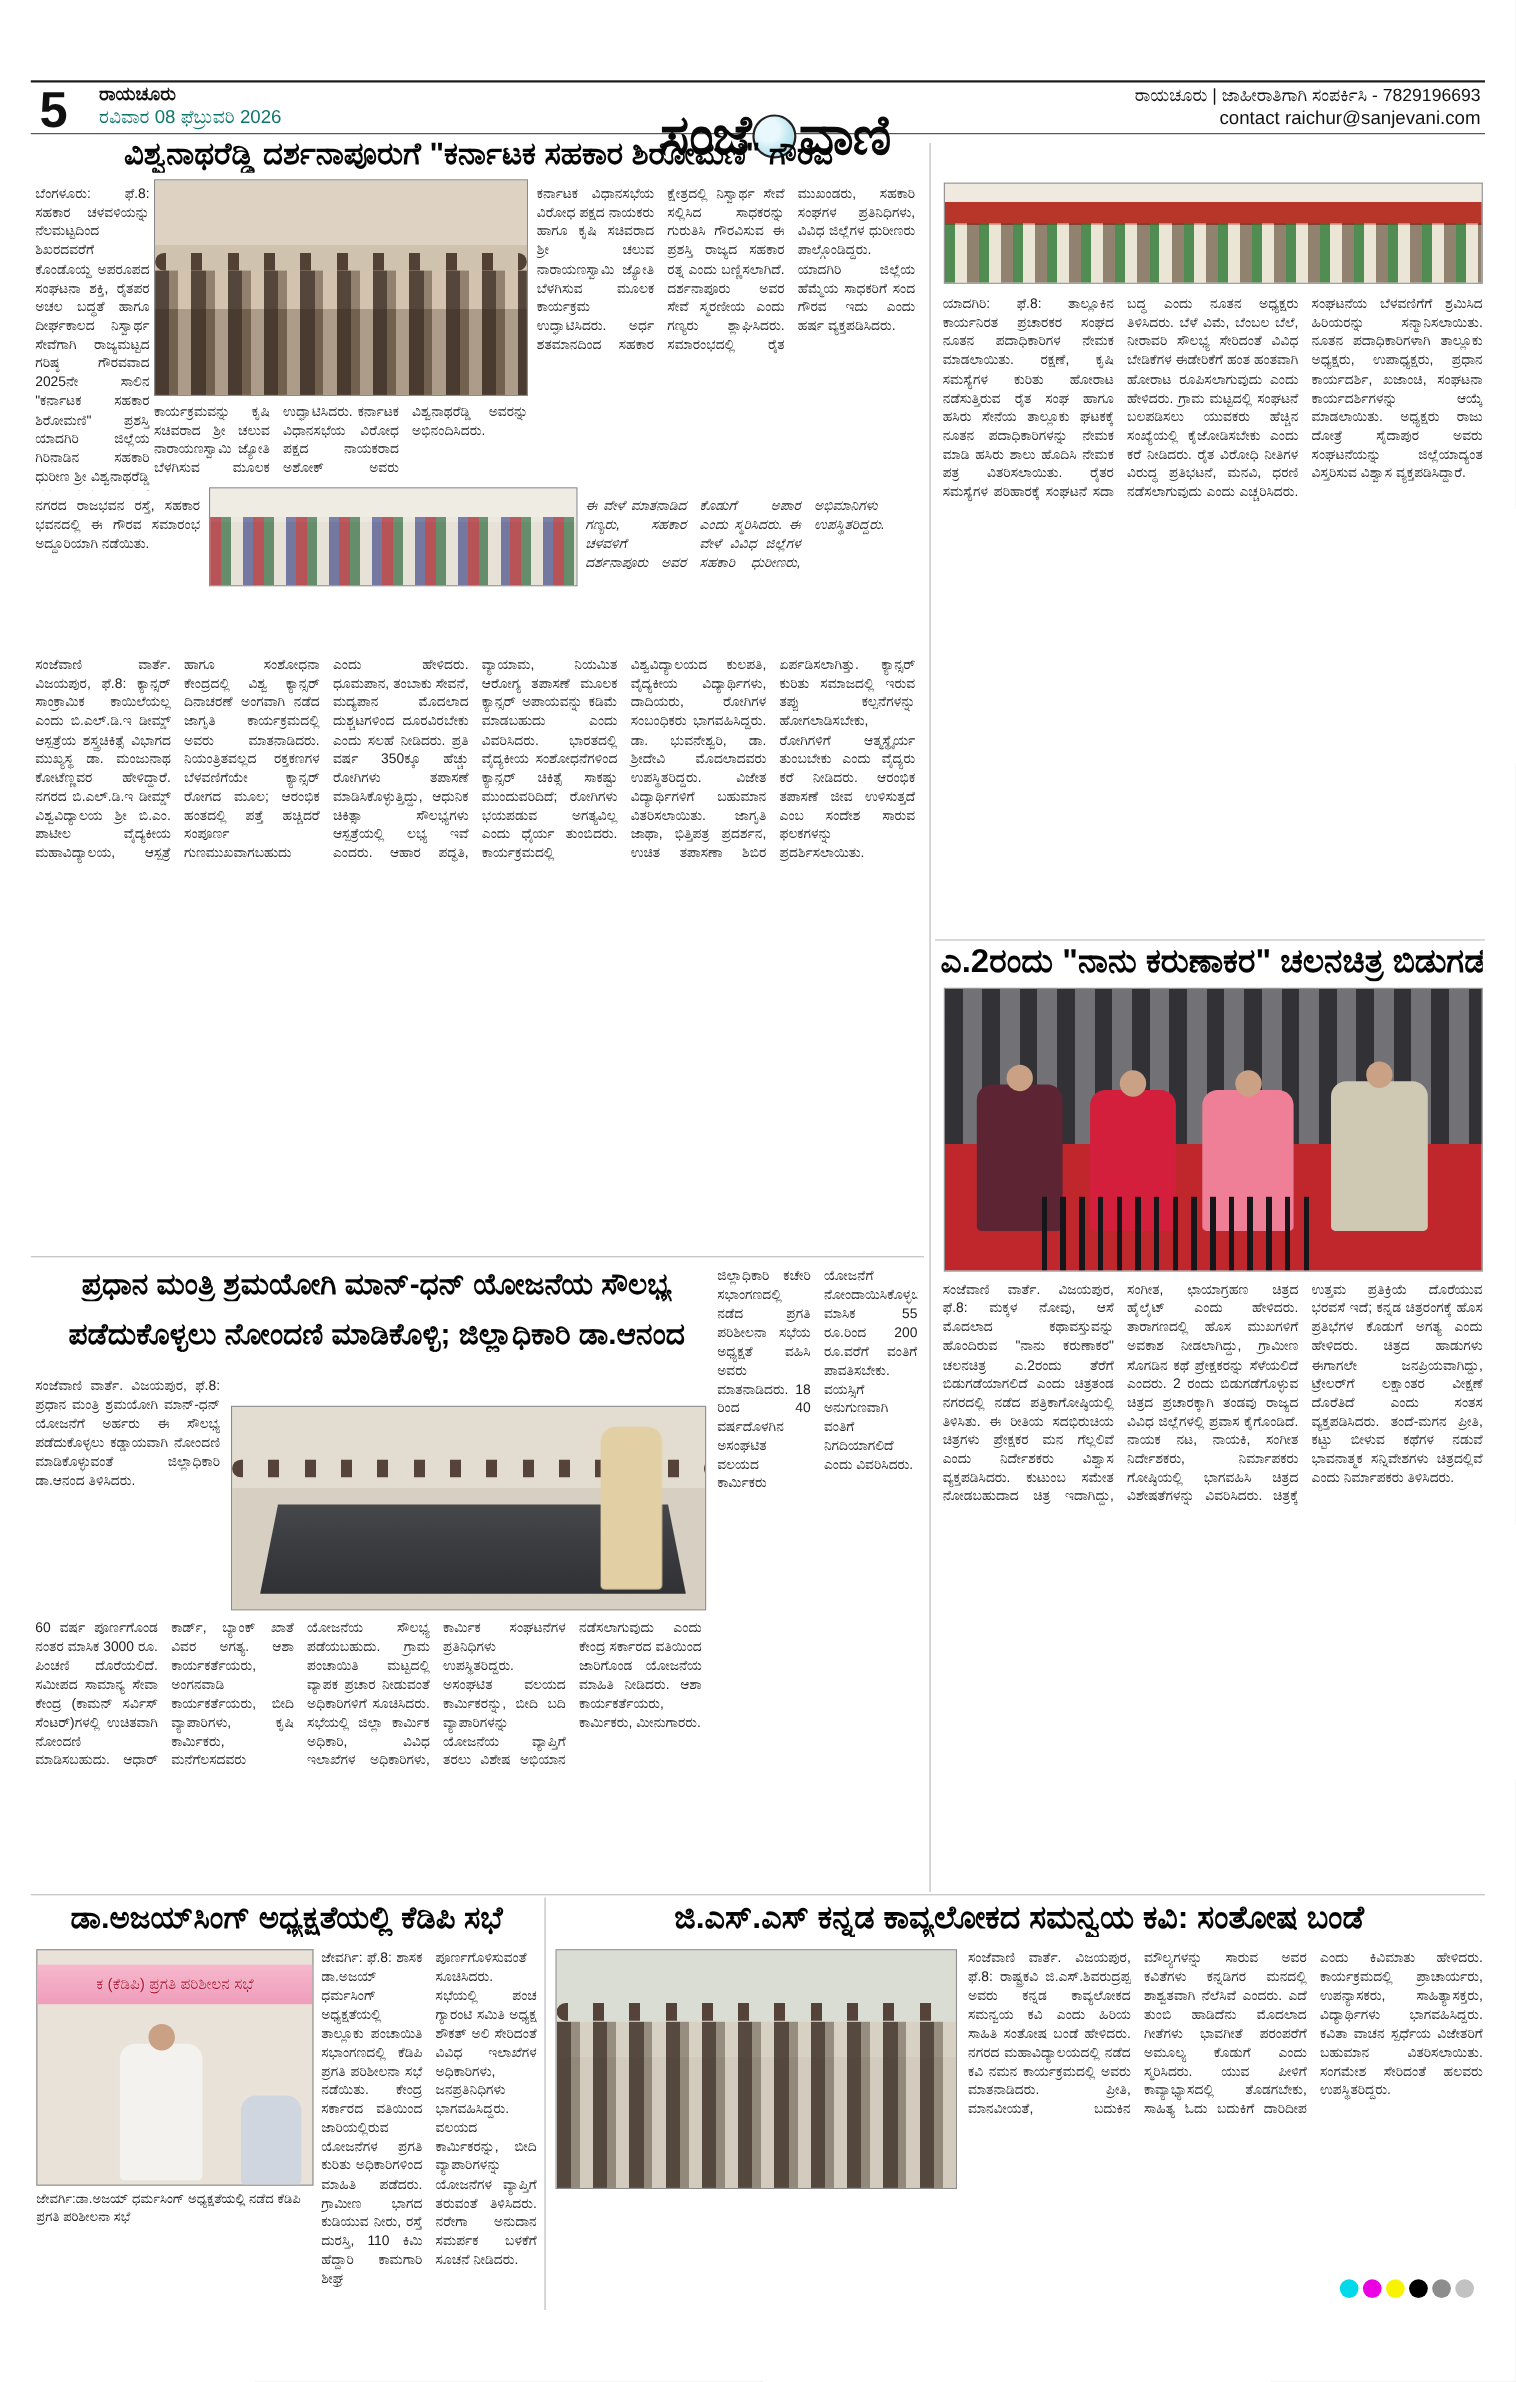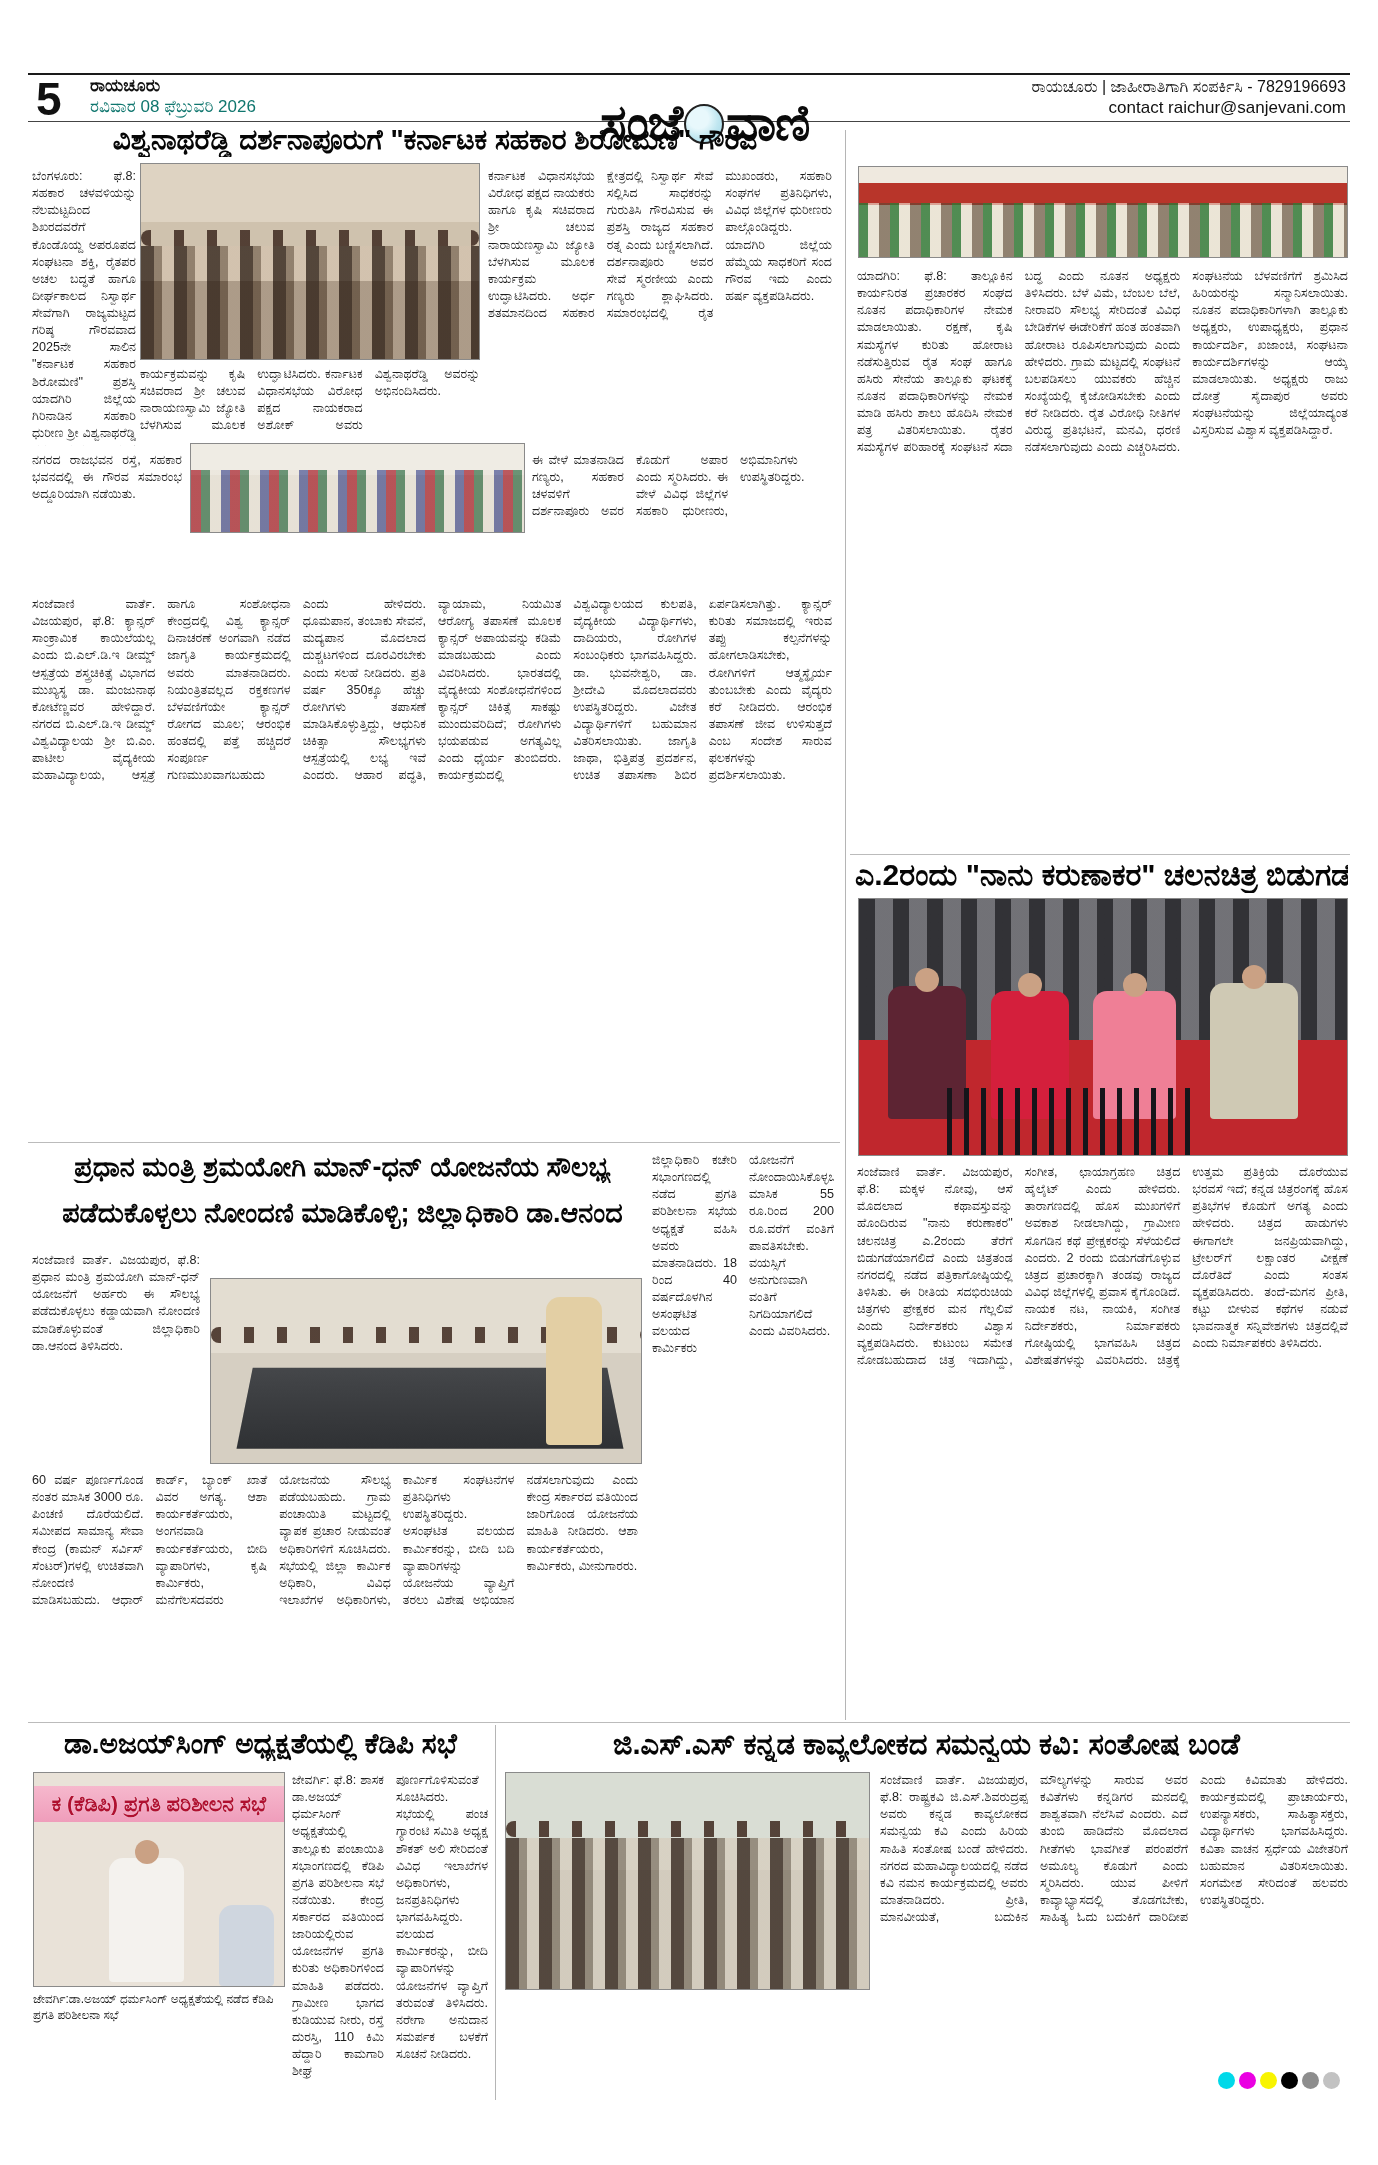--- a/index.html
+++ b/index.html
@@ -49,21 +49,21 @@
   .photo-press .curtain{position:absolute;top:0;left:0;right:0;height:55%;
     background:repeating-linear-gradient(90deg, rgba(40,40,44,.85) 0 16px, rgba(120,120,126,.5) 16px 34px);}
   .fig{position:absolute;border-radius:14px 14px 4px 4px;}
   .fig .head{position:absolute;top:-18px;left:50%;transform:translateX(-50%);width:24px;height:24px;border-radius:50%;background:#caa184;}
   .mics{position:absolute;bottom:0;left:18%;width:52%;height:26%;
     background:repeating-linear-gradient(90deg, #15151a 0 5px, transparent 5px 17px);}
   .photo-meeting{background:linear-gradient(#e3ddd1 0 40%, #d6cfc2 40% 100%);}
   .photo-meeting .table{position:absolute;left:8%;right:6%;top:46%;height:46%;background:linear-gradient(#45474a,#2f3134);transform:perspective(300px) rotateX(18deg);}
   .photo-kdp{background:#e9e2d8;}
   .kdp-banner{position:absolute;top:6%;left:0;right:0;height:17%;background:linear-gradient(#f6b8cd,#ef9dbb);
-    color:#b01030;font-weight:700;font-size:21px;display:flex;align-items:center;justify-content:center;white-space:nowrap;overflow:hidden;text-shadow:0 0 1px #fff;}
+    color:#b01030;font-weight:400;font-size:14px;display:flex;align-items:center;justify-content:center;white-space:nowrap;overflow:hidden;text-shadow:0 0 1px #fff;}
   .photo-poet{background:linear-gradient(#d9ddd4 0 45%, #cfd2c8 45% 100%);}
   .print-dot{position:absolute;width:17px;height:17px;border-radius:50%;}
 </style>
 </head>
 <body>
 
 <div class="paper">
 
   <div class="hr" style="left:28px;top:73px;width:1322px;"></div>
   <div class="hr thin" style="left:28px;top:121px;width:1322px;"></div>
@@ -88,21 +88,21 @@
 
   <div class="photo photo-award" style="left:140px;top:163px;width:340px;height:197px;">
     <div class="heads" style="top:34%;"></div>
     <div class="people" style="top:42%;height:58%;"></div>
   </div>
 
   <div class="abs body-txt" style="left:32px;top:168px;width:104px;height:278px;">ಬೆಂಗಳೂರು: ಫೆ.8: ಸಹಕಾರ ಚಳವಳಿಯನ್ನು ನೆಲಮಟ್ಟದಿಂದ ಶಿಖರದವರೆಗೆ ಕೊಂಡೊಯ್ದ ಅಪರೂಪದ ಸಂಘಟನಾ ಶಕ್ತಿ, ರೈತಪರ ಅಚಲ ಬದ್ಧತೆ ಹಾಗೂ ದೀರ್ಘಕಾಲದ ನಿಸ್ವಾರ್ಥ ಸೇವೆಗಾಗಿ ರಾಜ್ಯಮಟ್ಟದ ಗರಿಷ್ಠ ಗೌರವವಾದ 2025ನೇ ಸಾಲಿನ "ಕರ್ನಾಟಕ ಸಹಕಾರ ಶಿರೋಮಣಿ" ಪ್ರಶಸ್ತಿ ಯಾದಗಿರಿ ಜಿಲ್ಲೆಯ ಗಿರಿನಾಡಿನ ಸಹಕಾರಿ ಧುರೀಣ ಶ್ರೀ ವಿಶ್ವನಾಥರೆಡ್ಡಿ ದರ್ಶನಾಪೂರು ಅವರಿಗೆ ಲಭಿಸಿದೆ. ನಗರದ ರಾಜಭವನ ರಸ್ತೆಯ ಸಭಾಂಗಣದಲ್ಲಿ ನಡೆದ ಸಮಾರಂಭದಲ್ಲಿ ಗಣ್ಯರ ಸಮ್ಮುಖದಲ್ಲಿ ಪ್ರಶಸ್ತಿ ಪ್ರದಾನ ಮಾಡಲಾಯಿತು.</div>
   <div class="abs body-txt cols3" style="left:488px;top:168px;width:344px;height:278px;">ಕರ್ನಾಟಕ ವಿಧಾನಸಭೆಯ ವಿರೋಧ ಪಕ್ಷದ ನಾಯಕರು ಹಾಗೂ ಕೃಷಿ ಸಚಿವರಾದ ಶ್ರೀ ಚಲುವ ನಾರಾಯಣಸ್ವಾಮಿ ಜ್ಯೋತಿ ಬೆಳಗಿಸುವ ಮೂಲಕ ಕಾರ್ಯಕ್ರಮ ಉದ್ಘಾಟಿಸಿದರು. ಅರ್ಧ ಶತಮಾನದಿಂದ ಸಹಕಾರ ಕ್ಷೇತ್ರದಲ್ಲಿ ನಿಸ್ವಾರ್ಥ ಸೇವೆ ಸಲ್ಲಿಸಿದ ಸಾಧಕರನ್ನು ಗುರುತಿಸಿ ಗೌರವಿಸುವ ಈ ಪ್ರಶಸ್ತಿ ರಾಜ್ಯದ ಸಹಕಾರ ರತ್ನ ಎಂದು ಬಣ್ಣಿಸಲಾಗಿದೆ. ದರ್ಶನಾಪೂರು ಅವರ ಸೇವೆ ಸ್ಮರಣೀಯ ಎಂದು ಗಣ್ಯರು ಶ್ಲಾಘಿಸಿದರು. ಸಮಾರಂಭದಲ್ಲಿ ರೈತ ಮುಖಂಡರು, ಸಹಕಾರಿ ಸಂಘಗಳ ಪ್ರತಿನಿಧಿಗಳು, ವಿವಿಧ ಜಿಲ್ಲೆಗಳ ಧುರೀಣರು ಪಾಲ್ಗೊಂಡಿದ್ದರು. ಯಾದಗಿರಿ ಜಿಲ್ಲೆಯ ಹೆಮ್ಮೆಯ ಸಾಧಕರಿಗೆ ಸಂದ ಗೌರವ ಇದು ಎಂದು ಹರ್ಷ ವ್ಯಕ್ತಪಡಿಸಿದರು.</div>
   <div class="abs body-txt cols3" style="left:140px;top:366px;width:340px;height:80px;">ಕಾರ್ಯಕ್ರಮವನ್ನು ಕೃಷಿ ಸಚಿವರಾದ ಶ್ರೀ ಚಲುವ ನಾರಾಯಣಸ್ವಾಮಿ ಜ್ಯೋತಿ ಬೆಳಗಿಸುವ ಮೂಲಕ ಉದ್ಘಾಟಿಸಿದರು. ಕರ್ನಾಟಕ ವಿಧಾನಸಭೆಯ ವಿರೋಧ ಪಕ್ಷದ ನಾಯಕರಾದ ಅಶೋಕ್ ಅವರು ವಿಶ್ವನಾಥರೆಡ್ಡಿ ಅವರನ್ನು ಅಭಿನಂದಿಸಿದರು.</div>
   <div class="abs body-txt" style="left:32px;top:452px;width:150px;height:80px;">ನಗರದ ರಾಜಭವನ ರಸ್ತೆ, ಸಹಕಾರ ಭವನದಲ್ಲಿ ಈ ಗೌರವ ಸಮಾರಂಭ ಅದ್ದೂರಿಯಾಗಿ ನಡೆಯಿತು.</div>
-  <div class="abs body-txt cols3" style="left:532px;top:452px;width:300px;height:80px;">ಈ ವೇಳೆ ಮಾತನಾಡಿದ ಗಣ್ಯರು, ಸಹಕಾರ ಚಳವಳಿಗೆ ದರ್ಶನಾಪೂರು ಅವರ ಕೊಡುಗೆ ಅಪಾರ ಎಂದು ಸ್ಮರಿಸಿದರು. ಈ ವೇಳೆ ವಿವಿಧ ಜಿಲ್ಲೆಗಳ ಸಹಕಾರಿ ಧುರೀಣರು, ಅಭಿಮಾನಿಗಳು ಉಪಸ್ಥಿತರಿದ್ದರು.</div>
+  <div class="abs body-txt cols3" style="left:532px;top:452px;width:300px;height:80px;font-style:italic;">ಈ ವೇಳೆ ಮಾತನಾಡಿದ ಗಣ್ಯರು, ಸಹಕಾರ ಚಳವಳಿಗೆ ದರ್ಶನಾಪೂರು ಅವರ ಕೊಡುಗೆ ಅಪಾರ ಎಂದು ಸ್ಮರಿಸಿದರು. ಈ ವೇಳೆ ವಿವಿಧ ಜಿಲ್ಲೆಗಳ ಸಹಕಾರಿ ಧುರೀಣರು, ಅಭಿಮಾನಿಗಳು ಉಪಸ್ಥಿತರಿದ್ದರು.</div>
 
   <div class="photo photo-hall" style="left:190px;top:443px;width:335px;height:90px;">
     <div class="saris"></div>
   </div>
 
 
   <div class="abs body-txt cols6" style="left:32px;top:596px;width:800px;height:542px;">ಸಂಜೆವಾಣಿ ವಾರ್ತೆ. ವಿಜಯಪುರ, ಫೆ.8: ಕ್ಯಾನ್ಸರ್ ಸಾಂಕ್ರಾಮಿಕ ಕಾಯಿಲೆಯಲ್ಲ ಎಂದು ಬಿ.ಎಲ್.ಡಿ.ಇ ಡೀಮ್ಡ್ ಆಸ್ಪತ್ರೆಯ ಶಸ್ತ್ರಚಿಕಿತ್ಸೆ ವಿಭಾಗದ ಮುಖ್ಯಸ್ಥ ಡಾ. ಮಂಜುನಾಥ ಕೋಟೆಣ್ಣವರ ಹೇಳಿದ್ದಾರೆ. ನಗರದ ಬಿ.ಎಲ್.ಡಿ.ಇ ಡೀಮ್ಡ್ ವಿಶ್ವವಿದ್ಯಾಲಯ ಶ್ರೀ ಬಿ.ಎಂ. ಪಾಟೀಲ ವೈದ್ಯಕೀಯ ಮಹಾವಿದ್ಯಾಲಯ, ಆಸ್ಪತ್ರೆ ಹಾಗೂ ಸಂಶೋಧನಾ ಕೇಂದ್ರದಲ್ಲಿ ವಿಶ್ವ ಕ್ಯಾನ್ಸರ್ ದಿನಾಚರಣೆ ಅಂಗವಾಗಿ ನಡೆದ ಜಾಗೃತಿ ಕಾರ್ಯಕ್ರಮದಲ್ಲಿ ಅವರು ಮಾತನಾಡಿದರು. ನಿಯಂತ್ರಿತವಲ್ಲದ ರಕ್ತಕಣಗಳ ಬೆಳವಣಿಗೆಯೇ ಕ್ಯಾನ್ಸರ್ ರೋಗದ ಮೂಲ; ಆರಂಭಿಕ ಹಂತದಲ್ಲಿ ಪತ್ತೆ ಹಚ್ಚಿದರೆ ಸಂಪೂರ್ಣ ಗುಣಮುಖವಾಗಬಹುದು ಎಂದು ಹೇಳಿದರು. ಧೂಮಪಾನ, ತಂಬಾಕು ಸೇವನೆ, ಮದ್ಯಪಾನ ಮೊದಲಾದ ದುಶ್ಚಟಗಳಿಂದ ದೂರವಿರಬೇಕು ಎಂದು ಸಲಹೆ ನೀಡಿದರು. ಪ್ರತಿ ವರ್ಷ 350ಕ್ಕೂ ಹೆಚ್ಚು ರೋಗಿಗಳು ತಪಾಸಣೆ ಮಾಡಿಸಿಕೊಳ್ಳುತ್ತಿದ್ದು, ಆಧುನಿಕ ಚಿಕಿತ್ಸಾ ಸೌಲಭ್ಯಗಳು ಆಸ್ಪತ್ರೆಯಲ್ಲಿ ಲಭ್ಯ ಇವೆ ಎಂದರು. ಆಹಾರ ಪದ್ಧತಿ, ವ್ಯಾಯಾಮ, ನಿಯಮಿತ ಆರೋಗ್ಯ ತಪಾಸಣೆ ಮೂಲಕ ಕ್ಯಾನ್ಸರ್ ಅಪಾಯವನ್ನು ಕಡಿಮೆ ಮಾಡಬಹುದು ಎಂದು ವಿವರಿಸಿದರು. ಭಾರತದಲ್ಲಿ ವೈದ್ಯಕೀಯ ಸಂಶೋಧನೆಗಳಿಂದ ಕ್ಯಾನ್ಸರ್ ಚಿಕಿತ್ಸೆ ಸಾಕಷ್ಟು ಮುಂದುವರಿದಿದೆ; ರೋಗಿಗಳು ಭಯಪಡುವ ಅಗತ್ಯವಿಲ್ಲ ಎಂದು ಧೈರ್ಯ ತುಂಬಿದರು. ಕಾರ್ಯಕ್ರಮದಲ್ಲಿ ವಿಶ್ವವಿದ್ಯಾಲಯದ ಕುಲಪತಿ, ವೈದ್ಯಕೀಯ ವಿದ್ಯಾರ್ಥಿಗಳು, ದಾದಿಯರು, ರೋಗಿಗಳ ಸಂಬಂಧಿಕರು ಭಾಗವಹಿಸಿದ್ದರು. ಡಾ. ಭುವನೇಶ್ವರಿ, ಡಾ. ಶ್ರೀದೇವಿ ಮೊದಲಾದವರು ಉಪಸ್ಥಿತರಿದ್ದರು. ವಿಜೇತ ವಿದ್ಯಾರ್ಥಿಗಳಿಗೆ ಬಹುಮಾನ ವಿತರಿಸಲಾಯಿತು. ಜಾಗೃತಿ ಜಾಥಾ, ಭಿತ್ತಿಪತ್ರ ಪ್ರದರ್ಶನ, ಉಚಿತ ತಪಾಸಣಾ ಶಿಬಿರ ಏರ್ಪಡಿಸಲಾಗಿತ್ತು. ಕ್ಯಾನ್ಸರ್ ಕುರಿತು ಸಮಾಜದಲ್ಲಿ ಇರುವ ತಪ್ಪು ಕಲ್ಪನೆಗಳನ್ನು ಹೋಗಲಾಡಿಸಬೇಕು, ರೋಗಿಗಳಿಗೆ ಆತ್ಮಸ್ಥೈರ್ಯ ತುಂಬಬೇಕು ಎಂದು ವೈದ್ಯರು ಕರೆ ನೀಡಿದರು. ಆರಂಭಿಕ ತಪಾಸಣೆ ಜೀವ ಉಳಿಸುತ್ತದೆ ಎಂಬ ಸಂದೇಶ ಸಾರುವ ಫಲಕಗಳನ್ನು ಪ್ರದರ್ಶಿಸಲಾಯಿತು.</div>
 
 
   <div class="photo photo-farmers" style="left:858px;top:166px;width:490px;height:92px;">

